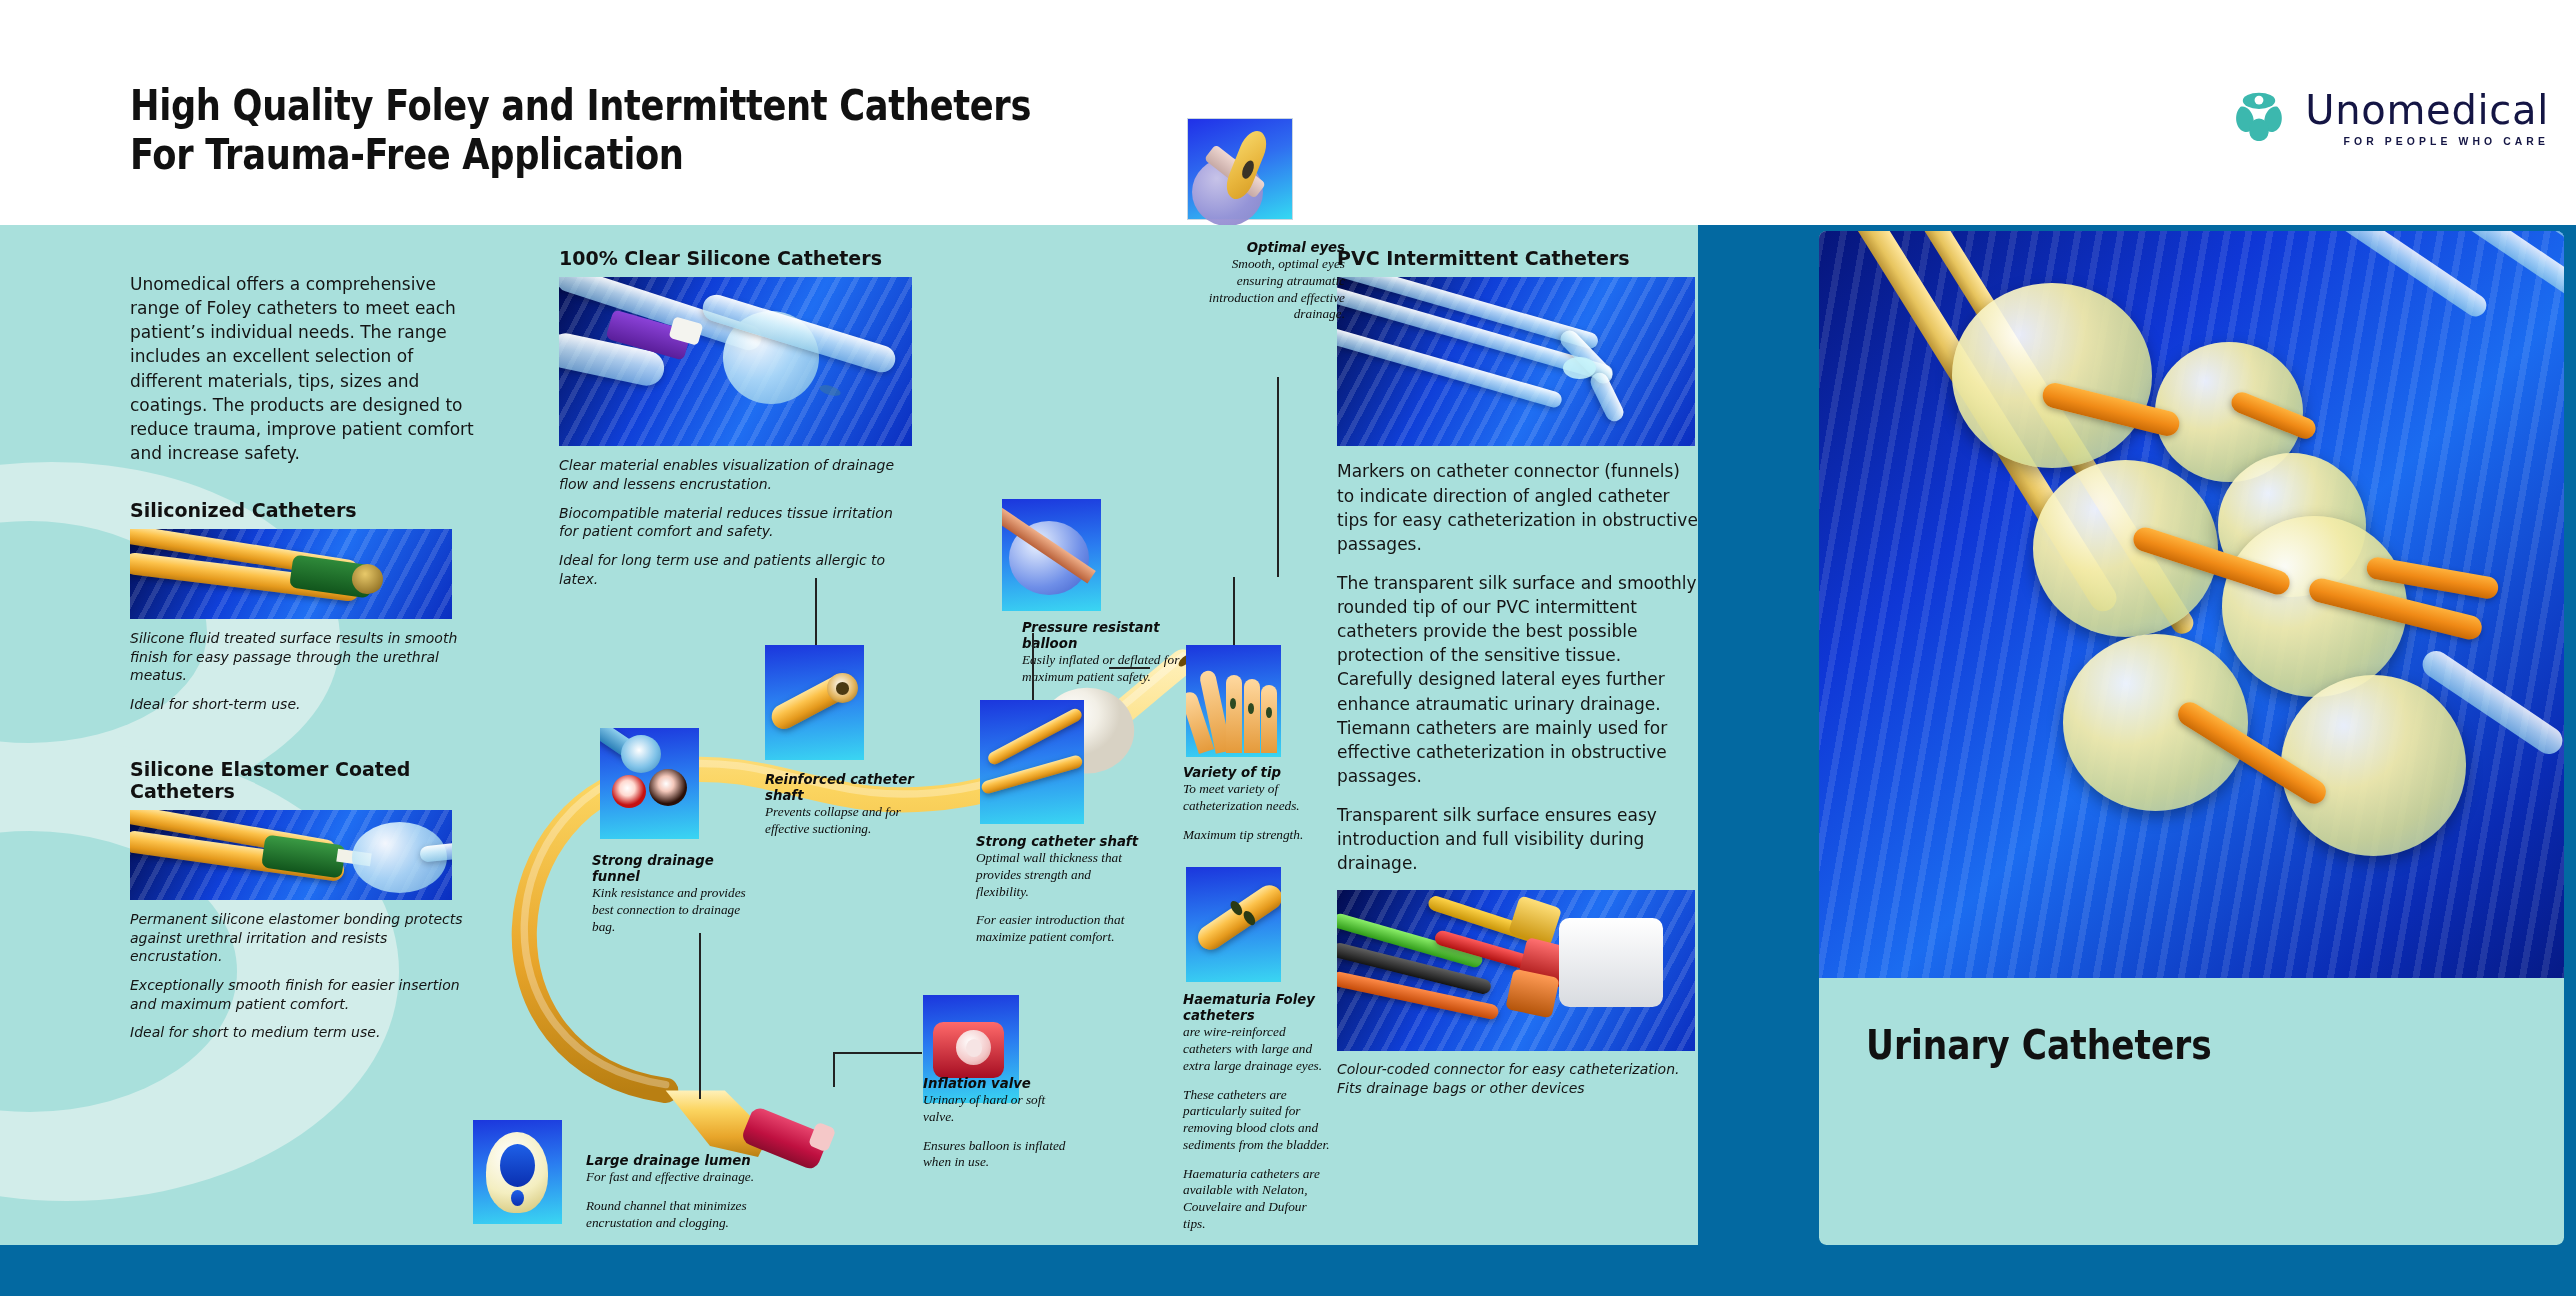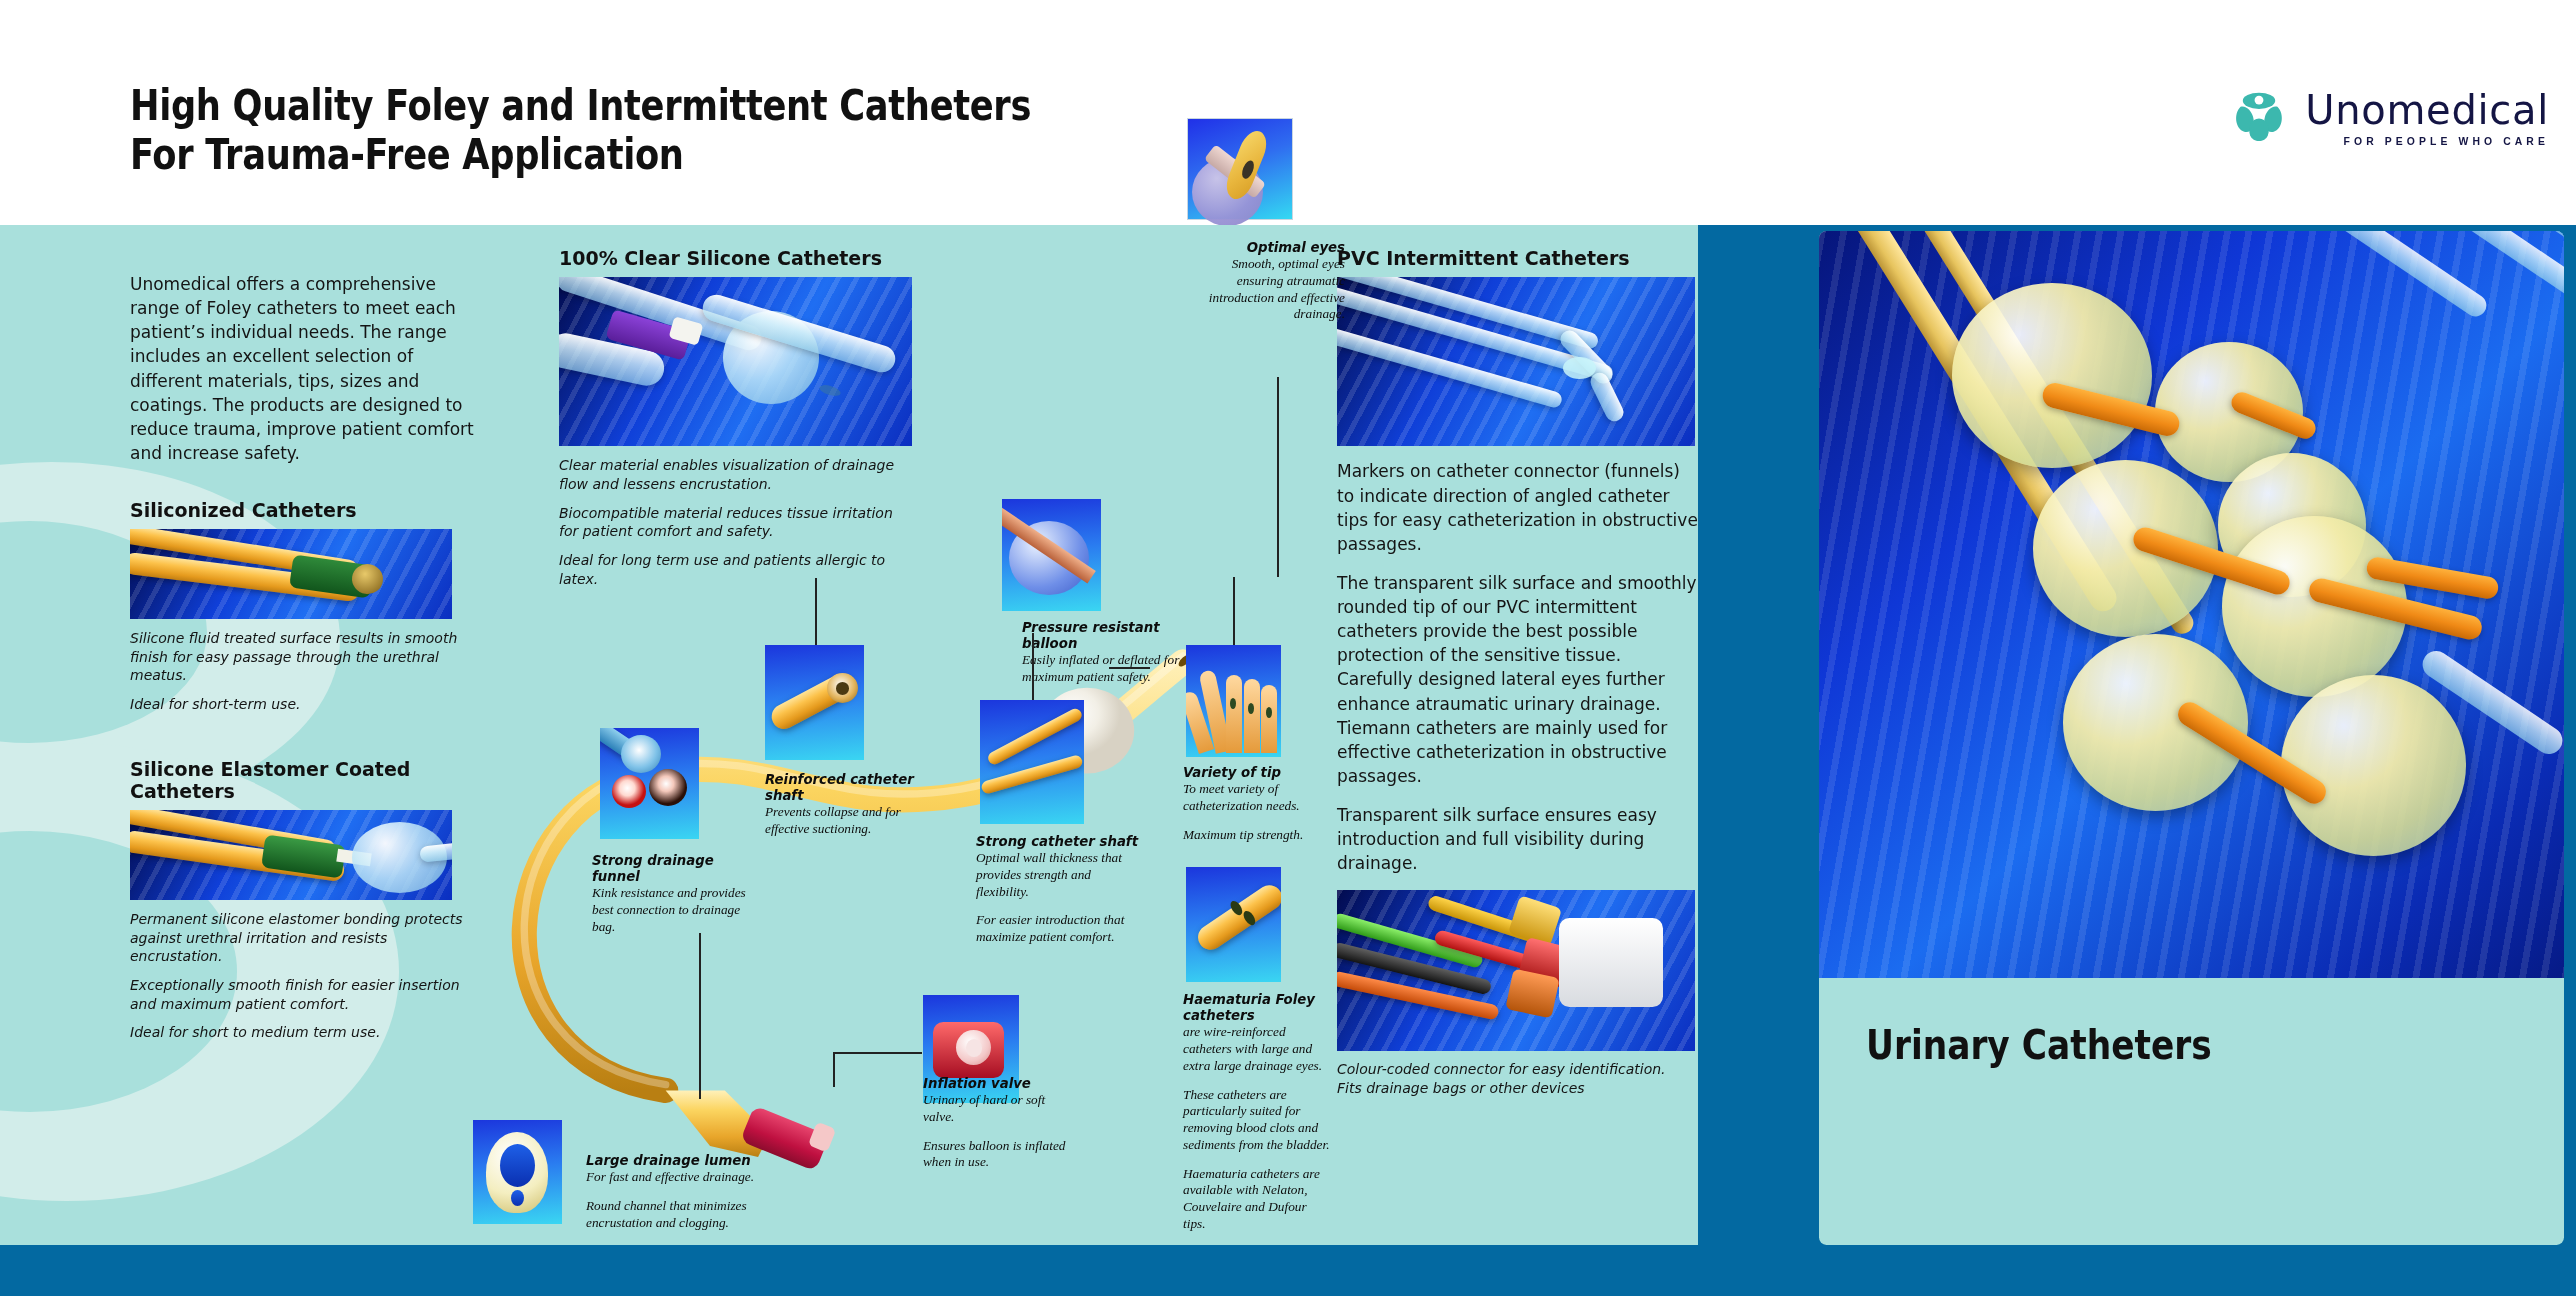--- a/index.html
+++ b/index.html
@@ -327,21 +327,21 @@
           <div class="tube" style="left:-7.4px;top:98px;width:170px;height:15px;background:linear-gradient(180deg,#ff8b48,#c44a08);transform:rotate(12deg);"></div>
           <div class="tube" style="left:89px;top:22px;width:118px;height:15px;background:linear-gradient(180deg,#ffd54a,#c89306);transform:rotate(18deg);"></div>
           <div class="tube" style="left:96px;top:55px;width:118px;height:15px;background:linear-gradient(180deg,#ff5b5b,#b01010);transform:rotate(16deg);"></div>
           <div style="position:absolute;left:176px;top:10.4px;width:44px;height:40px;border-radius:6px;background:linear-gradient(180deg,#ffe07a,#c8920c);transform:rotate(18deg);"></div>
           <div style="position:absolute;left:185px;top:52px;width:46px;height:41px;border-radius:6px;background:linear-gradient(180deg,#ff7070,#a51212);transform:rotate(14deg);"></div>
           <div style="position:absolute;left:172px;top:83px;width:47px;height:41px;border-radius:6px;background:linear-gradient(180deg,#ff9b55,#b4540a);transform:rotate(12deg);"></div>
           <div style="position:absolute;left:222px;top:28px;width:104px;height:89px;border-radius:10.4px;background:linear-gradient(180deg,#ffffff,#d8dbe0);"></div>
         </div>
       </div>
       <div class="cap" style="margin-top:9px;">
-        <div>Colour-coded connector for easy identification.</div>
+        <div>Colour-coded connector for easy catheterization.</div>
         <div>Fits drainage bags or other devices</div>
       </div>
     </div>
 
     <div class="callout" style="left:1186px; top:15px; width:159px;text-align:right;">
       <div class="ttl">Optimal eyes</div>
       <div class="txt">Smooth, optimal eyes ensuring atraumatic introduction and effective drainage.</div>
     </div>
     <div class="leader v" style="left:1277px; top:152px; height:200px;"></div>
 

